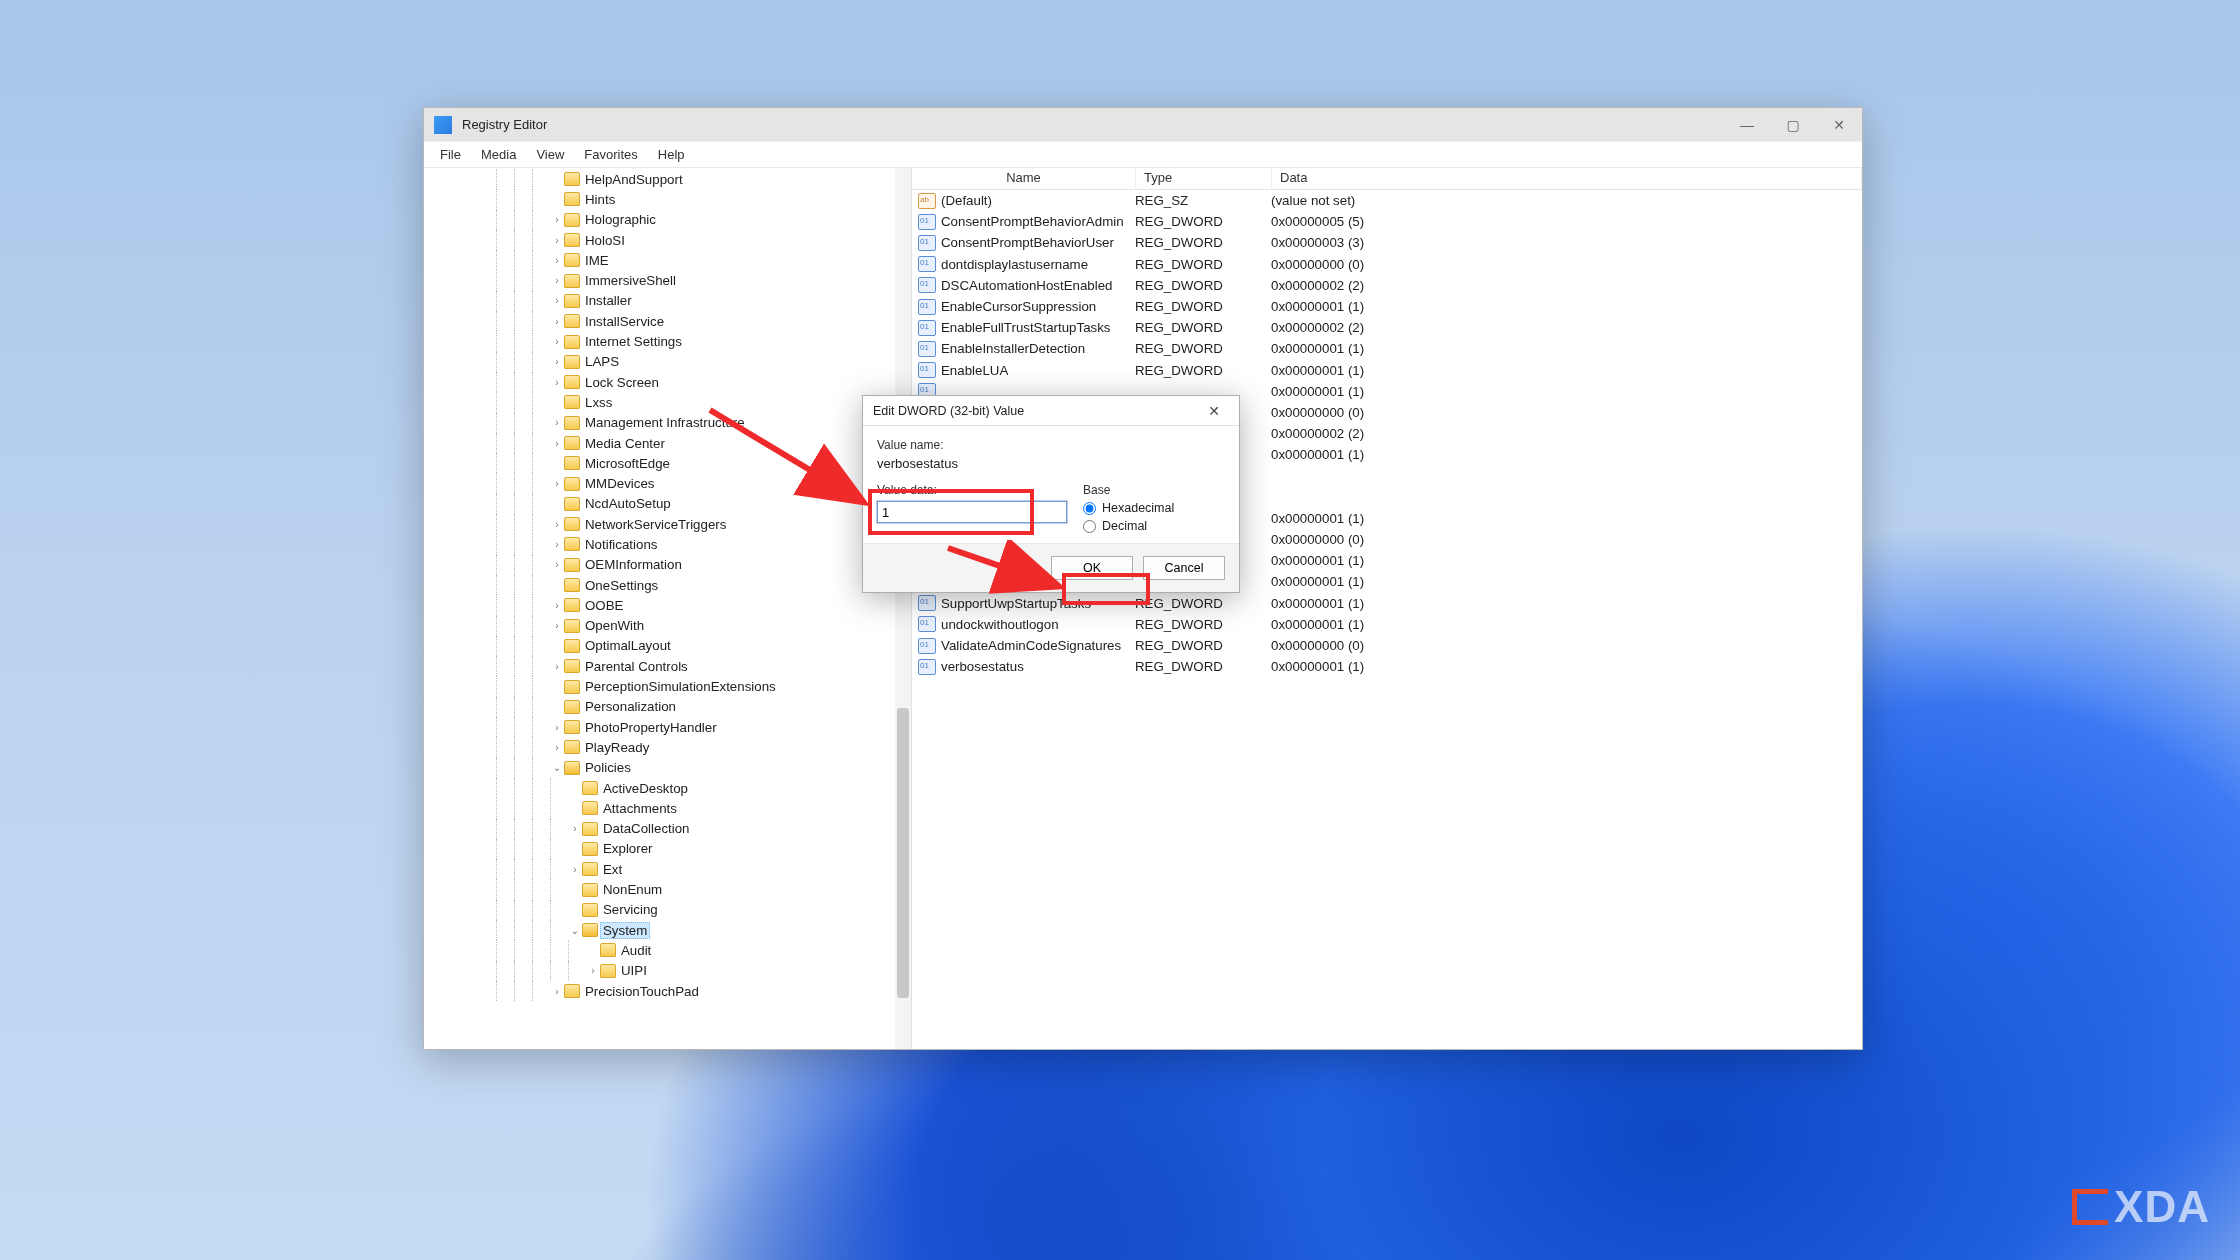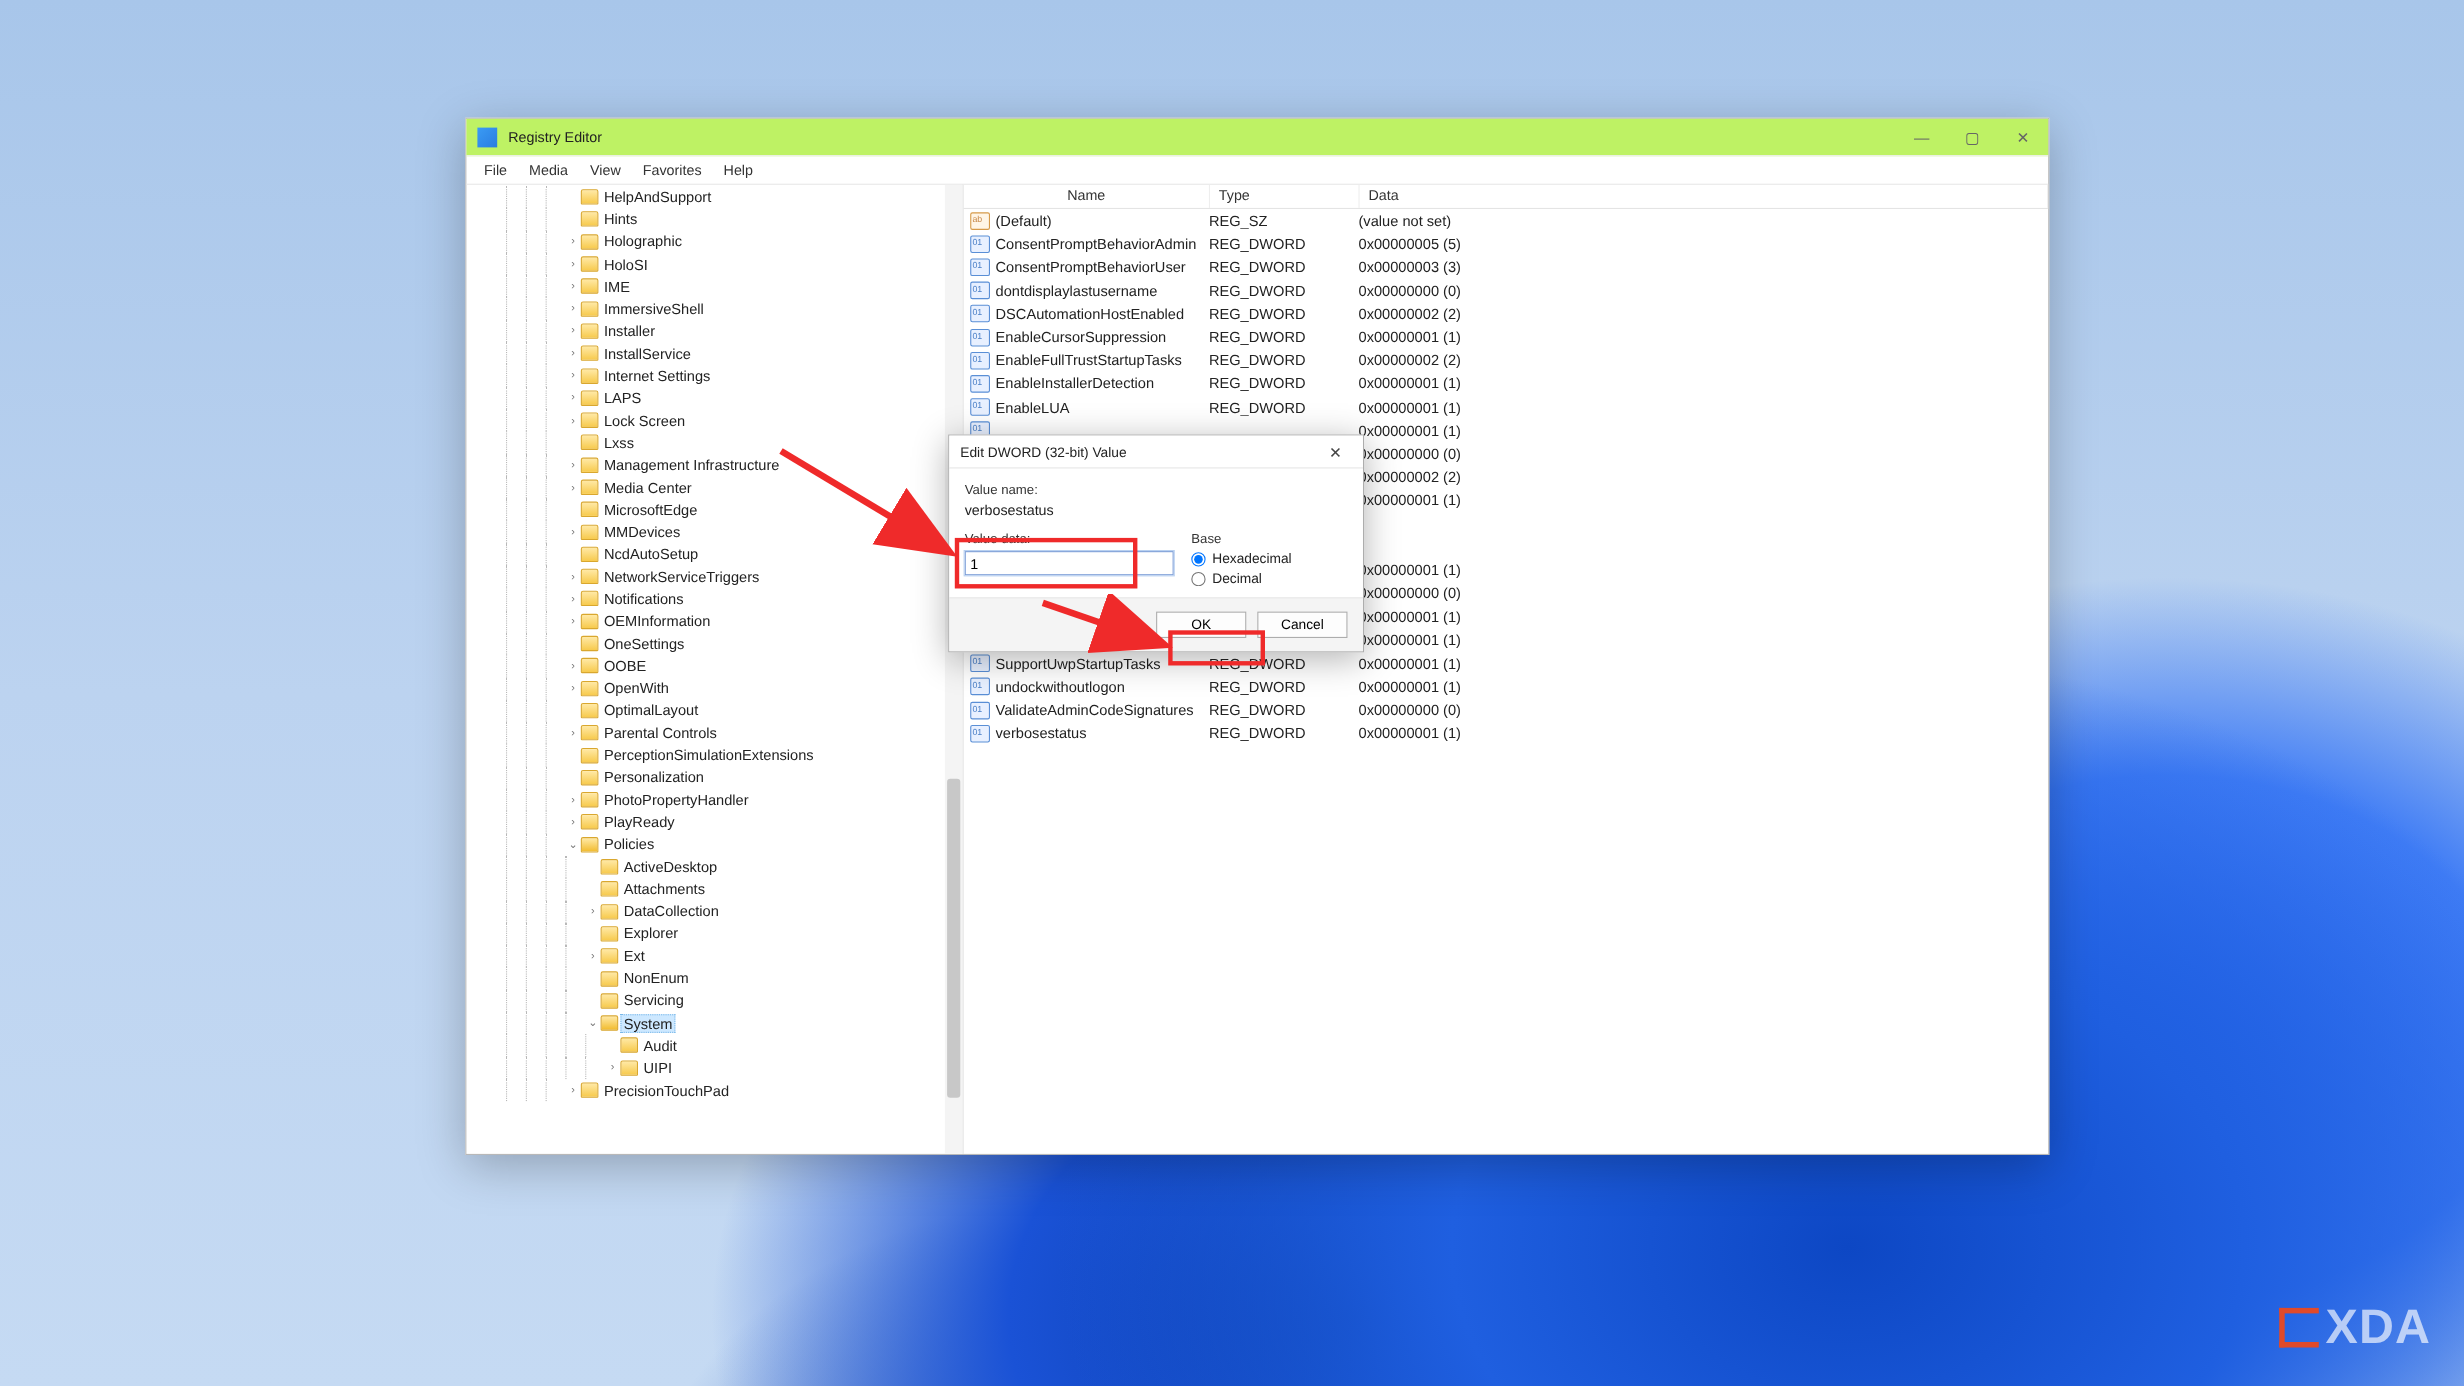--- a/index.html
+++ b/index.html
@@ -15,32 +15,32 @@
     radial-gradient(ellipse 700px 500px at 45% 110%, #0a3fb0 0%, transparent 60%),
     linear-gradient(180deg,#a8c6ea 0%,#bcd3f0 50%,#c5daf3 100%);
 }
 
 
 .win {
   position:absolute; left:423px; top:107px; width:1440px; height:943px;
   background:#fff; border:1px solid #b8b8b8; box-shadow:0 10px 40px rgba(0,0,0,.25);
   display:flex; flex-direction:column;
 }
-.titlebar { height:34px; display:flex; align-items:center; background:#bef264; border-bottom:1px solid #f0f0f0; }
+.titlebar { height:34px; display:flex; align-items:center; background:#e5e5e5; border-bottom:1px solid #f0f0f0; }
 .titlebar .icon { width:18px; height:18px; margin:0 10px 0 10px; background:linear-gradient(135deg,#3a9bf4,#2a7de0); }
 .titlebar .title { font-size:13px; color:#222; }
 .titlebar .spacer { flex:1; }
 .titlebar .ctl { width:46px; height:34px; display:flex; align-items:center; justify-content:center; color:#666; font-size:14px; }
 
 .menubar { height:26px; display:flex; align-items:center; padding:0 6px; font-size:13px; color:#333; border-bottom:1px solid #e8e8e8; }
 .menubar .mi { padding:2px 10px; }
 
 .addressbar { height:24px; padding:2px 8px; font-size:13px; color:#222; border-bottom:1px solid #e0e0e0; display:flex; align-items:center; }
 
-.body { flex:1; display:flex; min-height:0; }
+.body { flex:1; display:flex; min-height:0;margin-left:36px; }
 
 
 .treepane { width:452px; border-right:1px solid #e0e0e0; overflow:hidden; position:relative; }
 .tree { font-size:13.3px; color:#222; padding:1px 0; }
 .tree-row { display:flex; align-items:center; height:20.3px; white-space:nowrap; }
 .tree-row.sel .label { background:#cde8ff; border:1px dotted #7ab8e8; padding:0 2px; margin-left:-3px; }
 .expander { width:14px; text-align:center; color:#777; font-size:10px; cursor:default; user-select:none; }
 .expander.blank { visibility:hidden; }
 .folder-icon { width:16px; height:14px; margin-right:5px; background:linear-gradient(#ffe9a6,#f7ca4d); border:1px solid #d9a72e; border-radius:2px 2px 1px 1px; position:relative; }
 .folder-icon.open { background:linear-gradient(#ffe9a6,#f2bc2f); }

